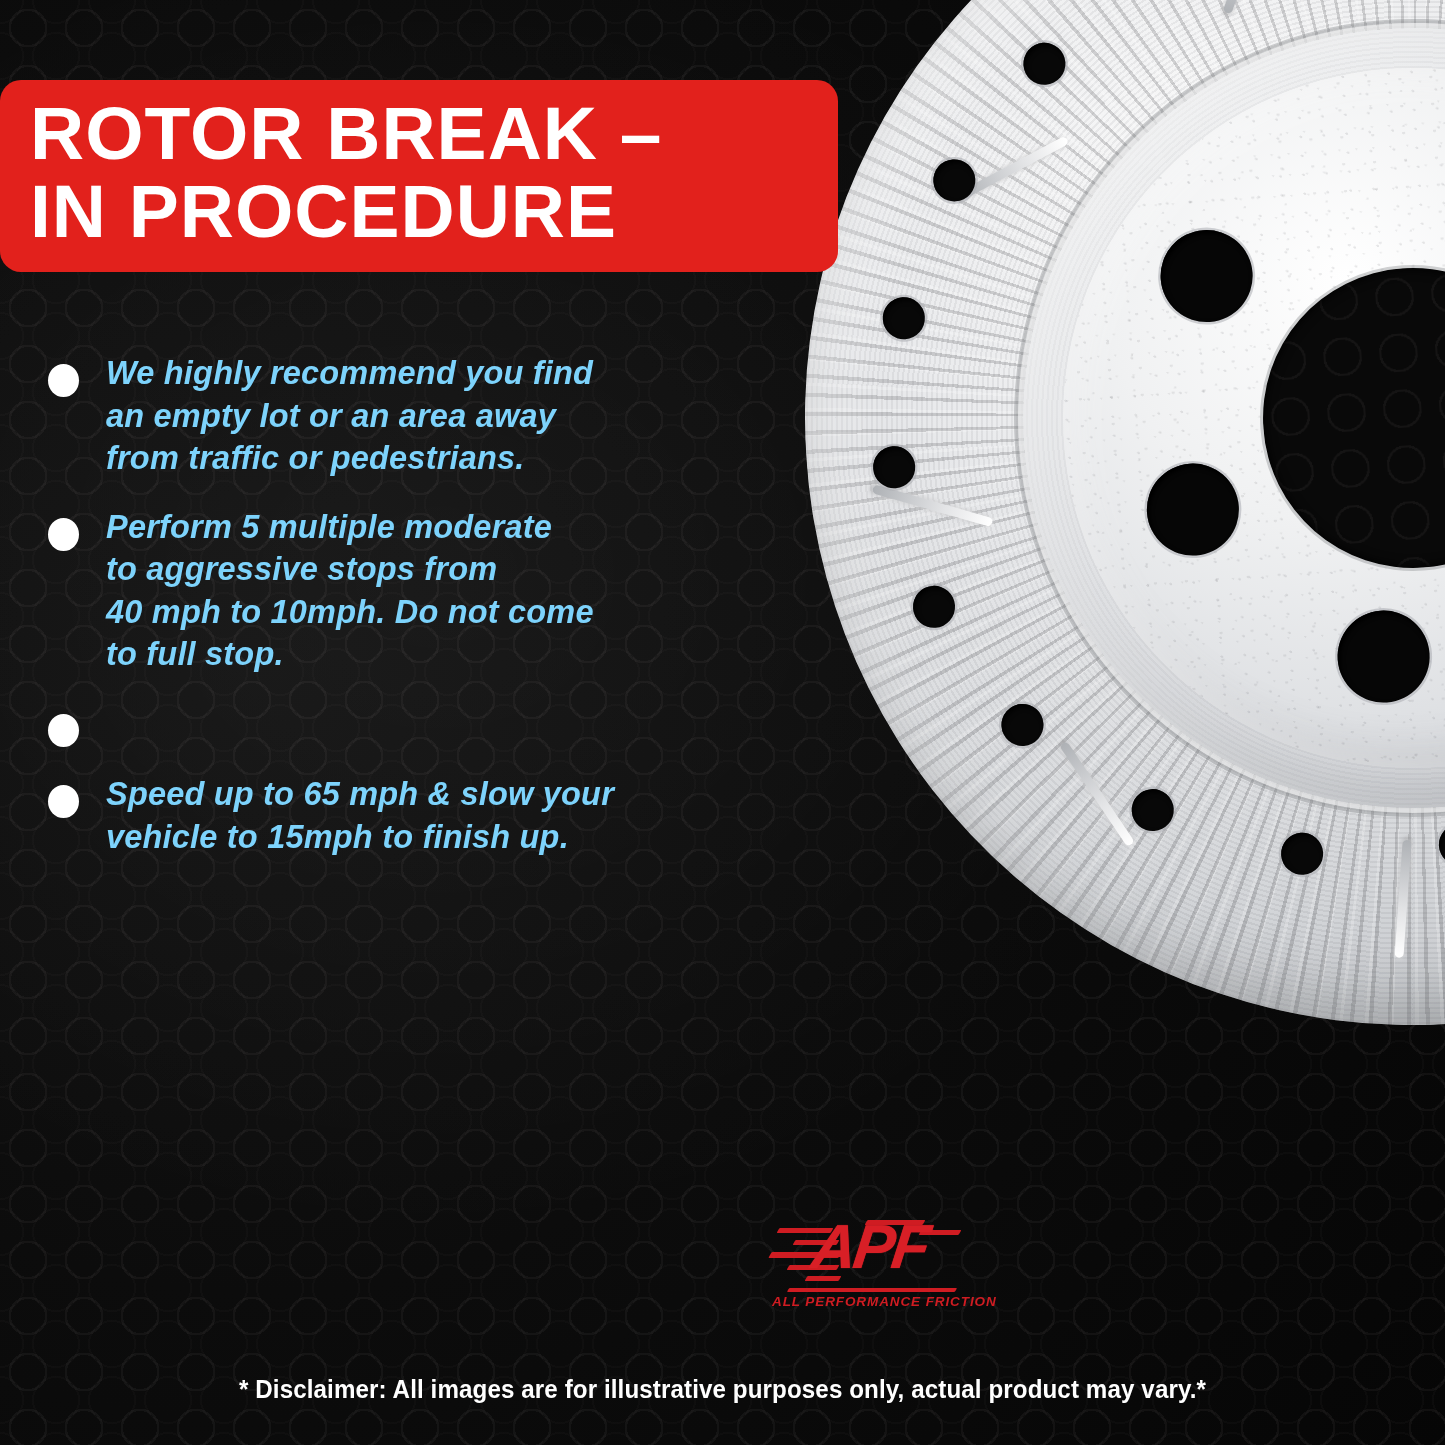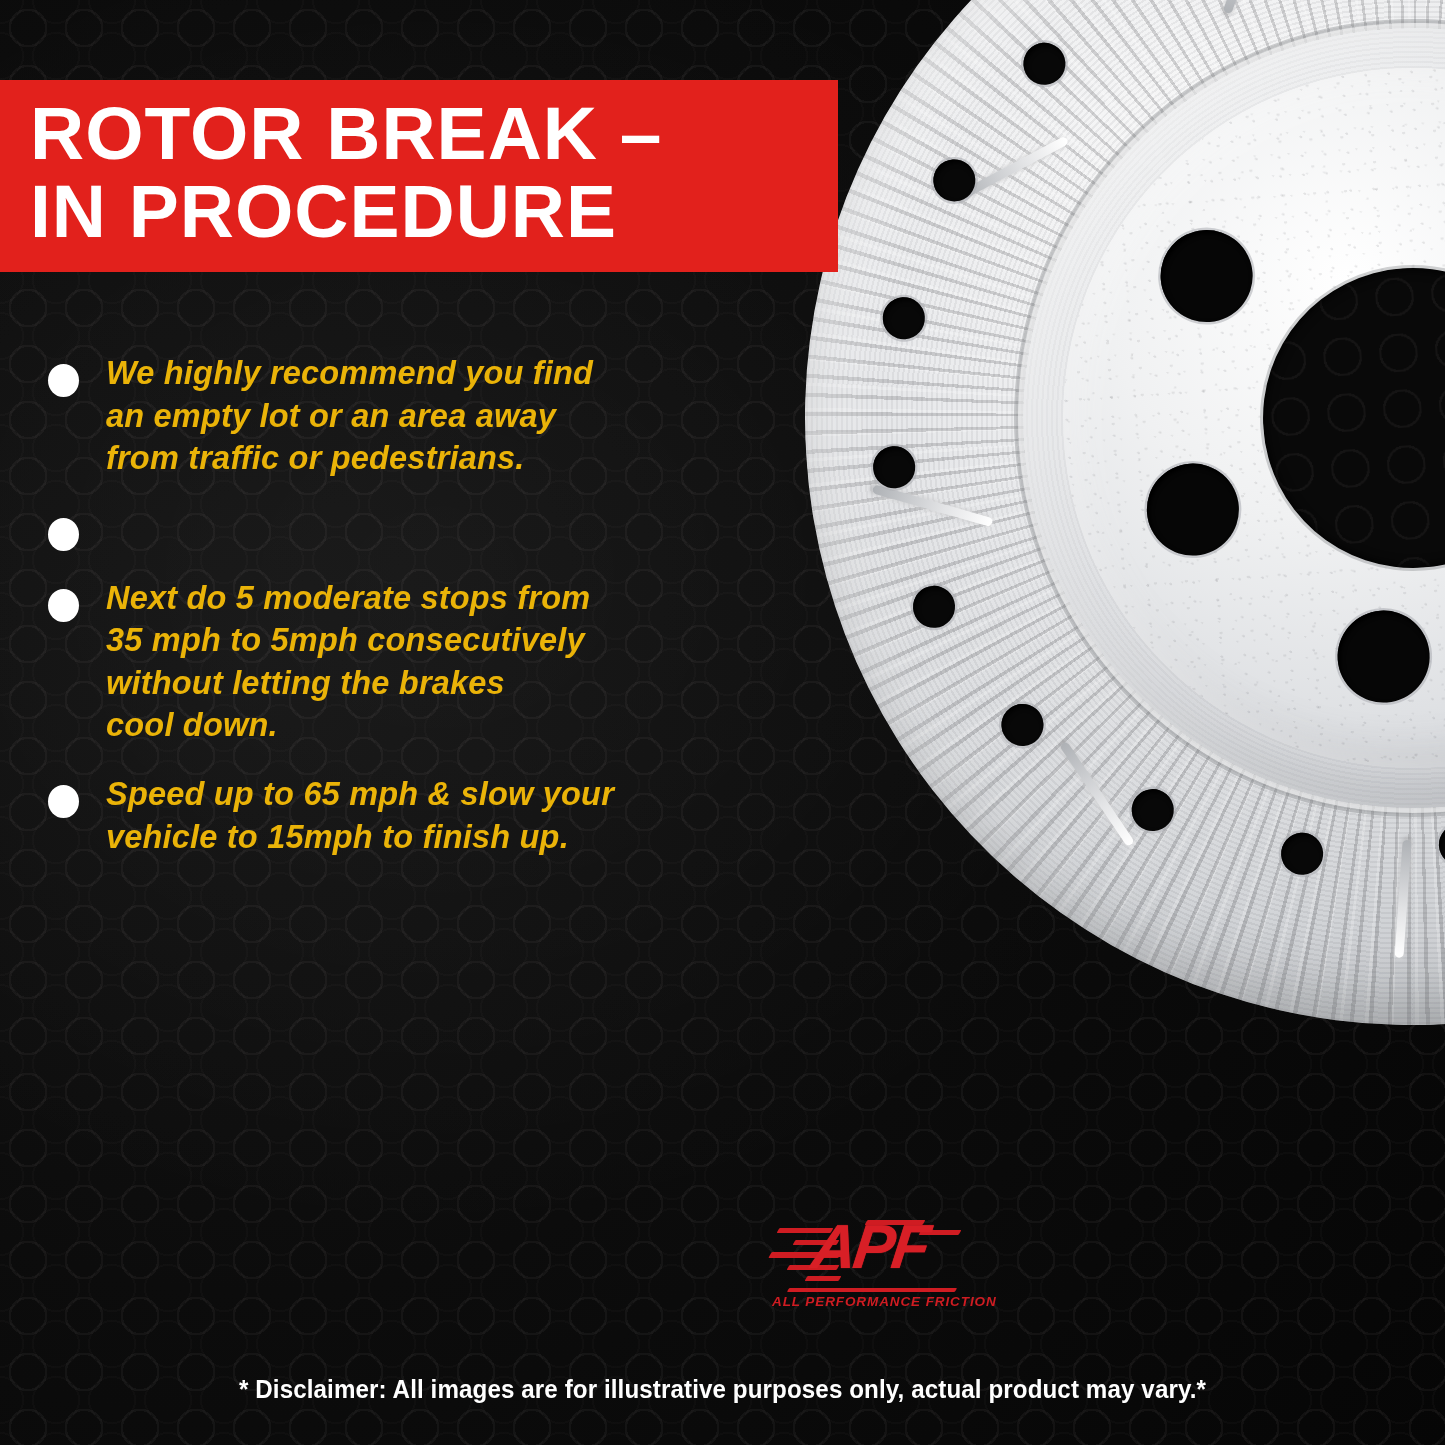--- a/index.html
+++ b/index.html
@@ -117,20 +117,21 @@
     background:linear-gradient(180deg, #ffffff 0%, #e3e4e6 40%, #aeb1b5 100%);
     border-radius:9px;
     box-shadow:0 0 5px rgba(255,255,255,.8), 0 2px 4px rgba(70,72,76,.45);
   }
 
   
   .title-banner{
     position:absolute; left:0; top:80px;
     width:838px; padding:14px 26px 22px 30px;
     background:#e2211c;
+    border-radius:21px;
   }
   .title-line{
     color:#ffffff;
     font-family:"Liberation Sans", sans-serif;
     font-weight:700;
     font-size:75px;
     line-height:1.04;
     letter-spacing:1px;
     transform:scaleX(1.0);
     white-space:nowrap;
@@ -146,21 +147,21 @@
   }
   .bullet-dot{
     flex:0 0 auto;
     width:31px; height:33px;
     border-radius:50%;
     background:#ffffff;
     margin-top:12px;
     margin-right:27px;
   }
   .bullet-text{
-    color:#eab308;
+    color:#7dd3fc;
     font-family:"Liberation Sans", sans-serif;
     font-weight:700;
     font-style:italic;
     font-size:32.5px;
     line-height:1.31;
     letter-spacing:.2px;
     white-space:pre-line;
   }
 
   
@@ -262,29 +263,29 @@
 
     <div class="bullet-row">
       <span class="bullet-dot"></span>
       <span class="bullet-text">We highly recommend you find
 an empty lot or an area away
 from traffic or pedestrians.</span>
     </div>
 
     <div class="bullet-row">
       <span class="bullet-dot"></span>
+      <span class="bullet-text">Perform 5 multiple moderate
+to aggressive stops from
+40 mph to 10mph. Do not come
+to full stop.</span>
     </div>
 
 
     <div class="bullet-row">
       <span class="bullet-dot"></span>
-      <span class="bullet-text">Next  do 5 moderate stops from
-35 mph to 5mph consecutively
-without letting the brakes
-cool down.</span>
     </div>
 
 
     <div class="bullet-row">
       <span class="bullet-dot"></span>
       <span class="bullet-text">Speed up to 65 mph &amp; slow your
 vehicle to 15mph to finish up.</span>
     </div>
 
   </div>

